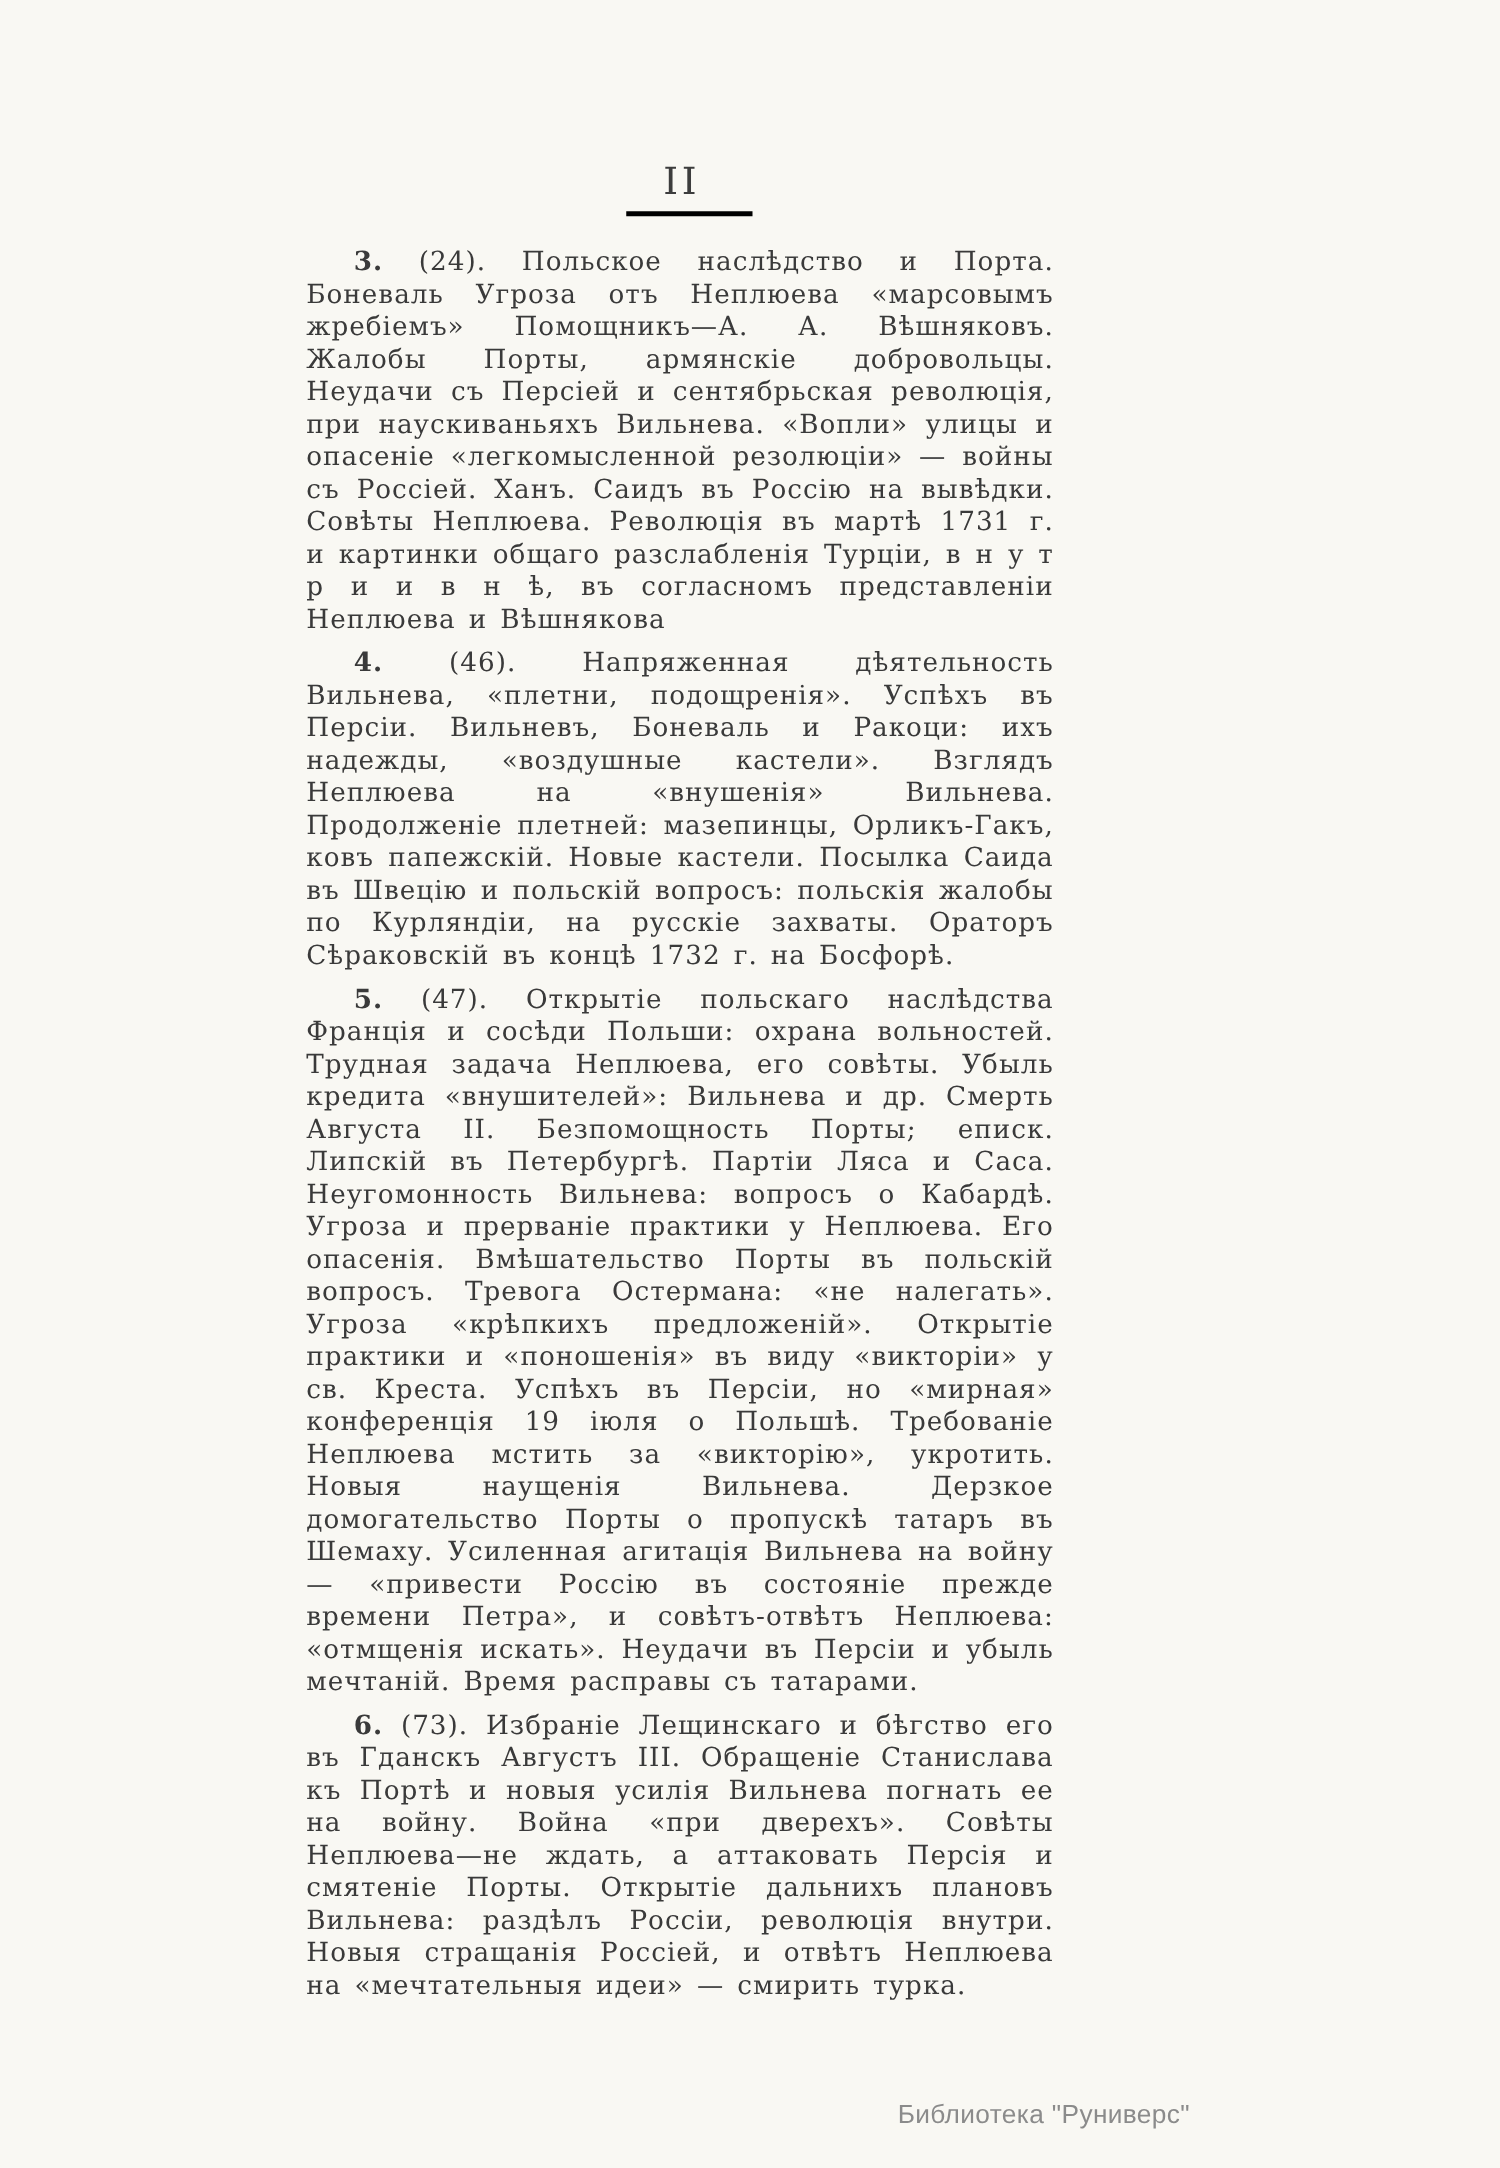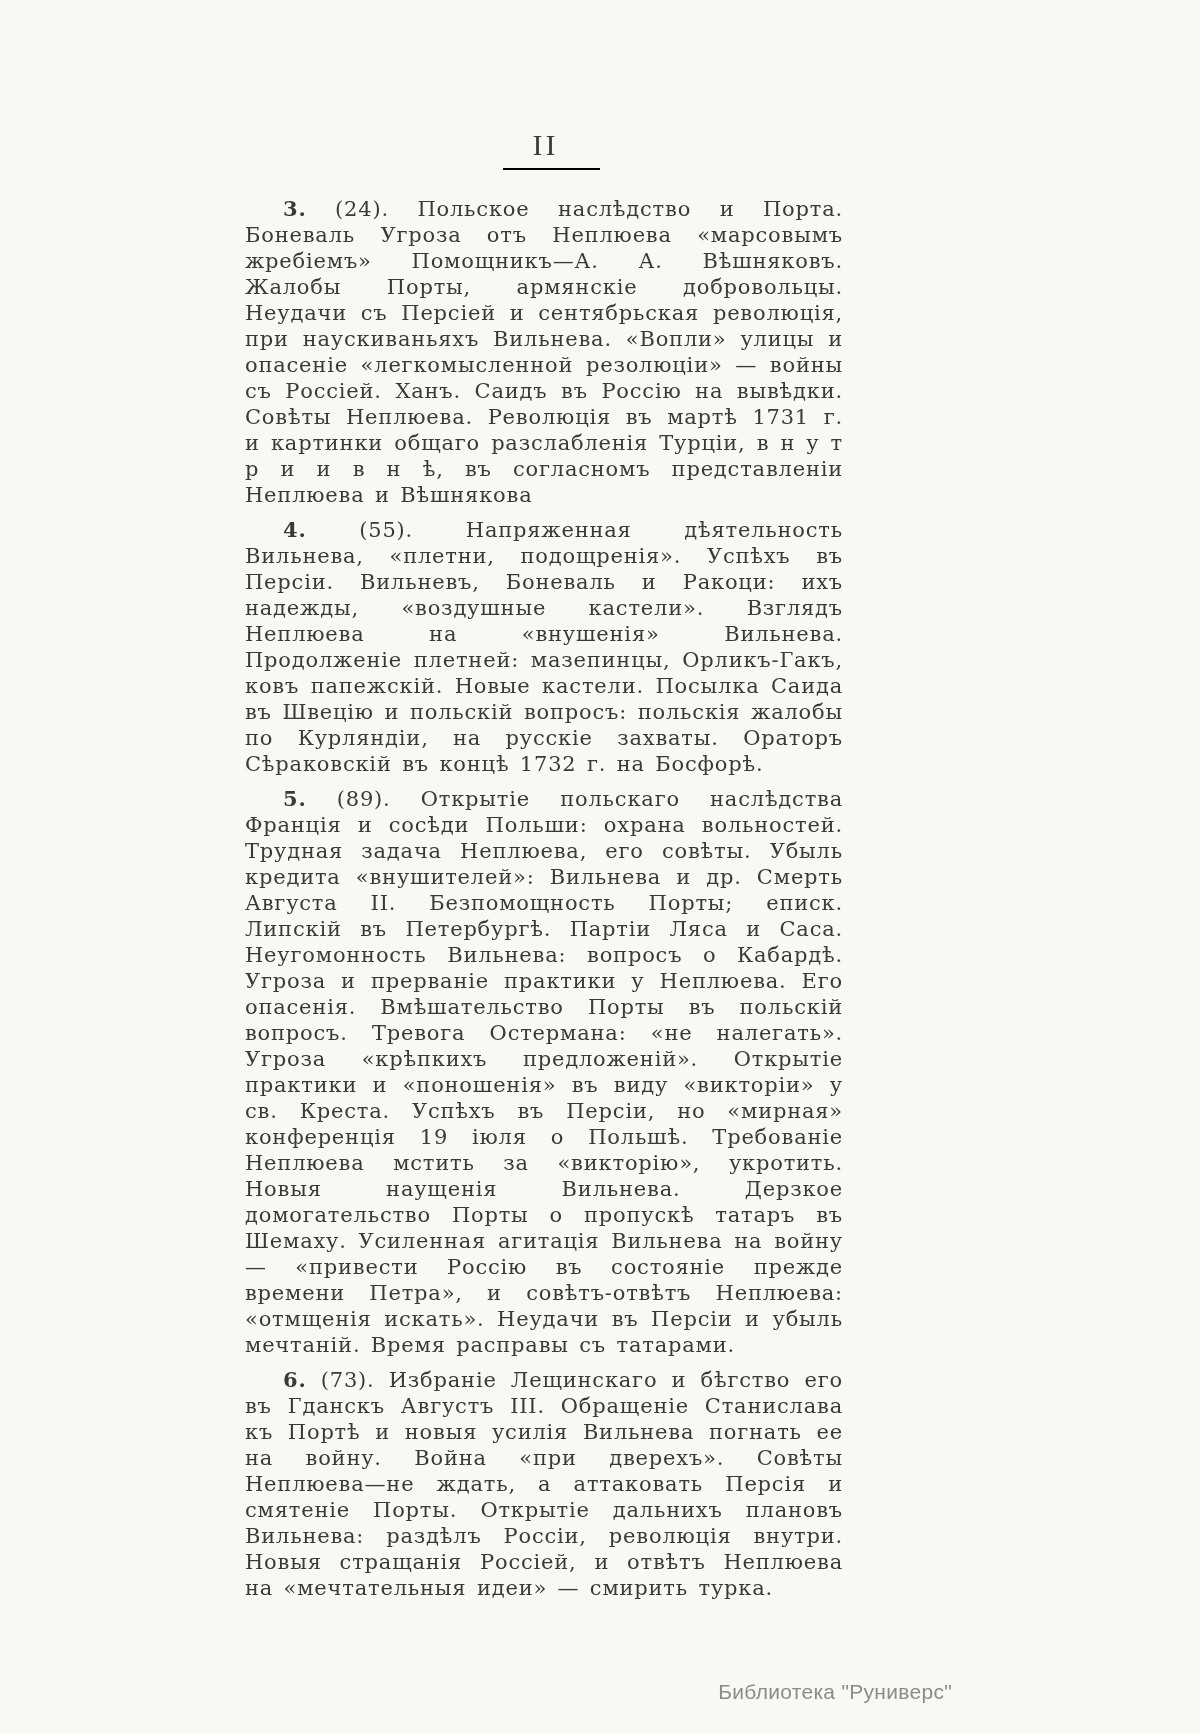--- a/index.html
+++ b/index.html
@@ -25,22 +25,21 @@
     left: 245px;
     width: 613px;
     text-align: center;
   }
   .heading {
     display: inline-block;
     font-size: 30px;
     letter-spacing: 3px;
     color: #3d3d3d;
     padding: 0 42px 6px 30px;
-    border-bottom: 2px solid #000000;
-    font-family: Liberation Serif, serif;
+    border-bottom: 4px solid #000000;
   }
   .content {
     position: absolute;
     top: 196px;
     left: 245px;
     width: 613px;
   }
   .entry {
     margin: 0 15px 9px 0;
     font-size: 21px;
@@ -72,25 +71,25 @@
     <span class="heading">II</span>
   </div>
 
   <div class="content">
 
     <p class="entry"><span class="num">3.</span>
       <span class="ref">(24).</span>
       <span class="txt">Польское наслѣдство и Порта. Боневаль Угроза отъ Неплюева «марсовымъ жребіемъ» Помощникъ—А. А. Вѣшняковъ. Жалобы Порты, армянскіе добровольцы. Неудачи съ Персіей и сентябрьская революція, при наускиваньяхъ Вильнева. «Вопли» улицы и опасеніе «легкомысленной резолюціи» — войны съ Россіей. Ханъ. Саидъ въ Россію на вывѣдки. Совѣты Неплюева. Революція въ мартѣ 1731 г. и картинки общаго разслабленія Турціи, в н у т р и  и  в н ѣ, въ согласномъ представленіи Неплюева и Вѣшнякова</span></p>
 
     <p class="entry"><span class="num">4.</span>
-      <span class="ref">(55).</span>
+      <span class="ref">(46).</span>
       <span class="txt">Напряженная дѣятельность Вильнева, «плетни, подощренія». Успѣхъ въ Персіи. Вильневъ, Боневаль и Ракоци: ихъ надежды, «воздушные кастели». Взглядъ Неплюева на «внушенія» Вильнева. Продолженіе плетней: мазепинцы, Орликъ-Гакъ, ковъ папежскій. Новые кастели. Посылка Саида въ Швецію и польскій вопросъ: польскія жалобы по Курляндіи, на русскіе захваты. Ораторъ Сѣраковскій въ концѣ 1732 г. на Босфорѣ.</span></p>
 
     <p class="entry"><span class="num">5.</span>
-      <span class="ref">(89).</span>
+      <span class="ref">(47).</span>
       <span class="txt">Открытіе польскаго наслѣдства Франція и сосѣди Польши: охрана вольностей. Трудная задача Неплюева, его совѣты. Убыль кредита «внушителей»: Вильнева и др. Смерть Августа II. Безпомощность Порты; еписк. Липскій въ Петербургѣ. Партіи Ляса и Саса. Неугомонность Вильнева: вопросъ о Кабардѣ. Угроза и прерваніе практики у Неплюева. Его опасенія. Вмѣшательство Порты въ польскій вопросъ. Тревога Остермана: «не налегать». Угроза «крѣпкихъ предложеній». Открытіе практики и «поношенія» въ виду «викторіи» у св. Креста. Успѣхъ въ Персіи, но «мирная» конференція 19 іюля о Польшѣ. Требованіе Неплюева мстить за «викторію», укротить. Новыя наущенія Вильнева. Дерзкое домогательство Порты о пропускѣ татаръ въ Шемаху. Усиленная агитація Вильнева на войну — «привести Россію въ состояніе прежде времени Петра», и совѣтъ-отвѣтъ Неплюева: «отмщенія искать». Неудачи въ Персіи и убыль мечтаній. Время расправы съ татарами.</span></p>
 
     <p class="entry"><span class="num">6.</span>
       <span class="ref">(73).</span>
       <span class="txt">Избраніе Лещинскаго и бѣгство его въ Гданскъ Августъ III. Обращеніе Станислава къ Портѣ и новыя усилія Вильнева погнать ее на войну. Война «при дверехъ». Совѣты Неплюева—не ждать, а аттаковать Персія и смятеніе Порты. Открытіе дальнихъ плановъ Вильнева: раздѣлъ Россіи, революція внутри. Новыя стращанія Россіей, и отвѣтъ Неплюева на «мечтательныя идеи» — смирить турка.</span></p>
 
 
   </div>
 
   <div class="watermark">Библиотека "Руниверс"</div>

